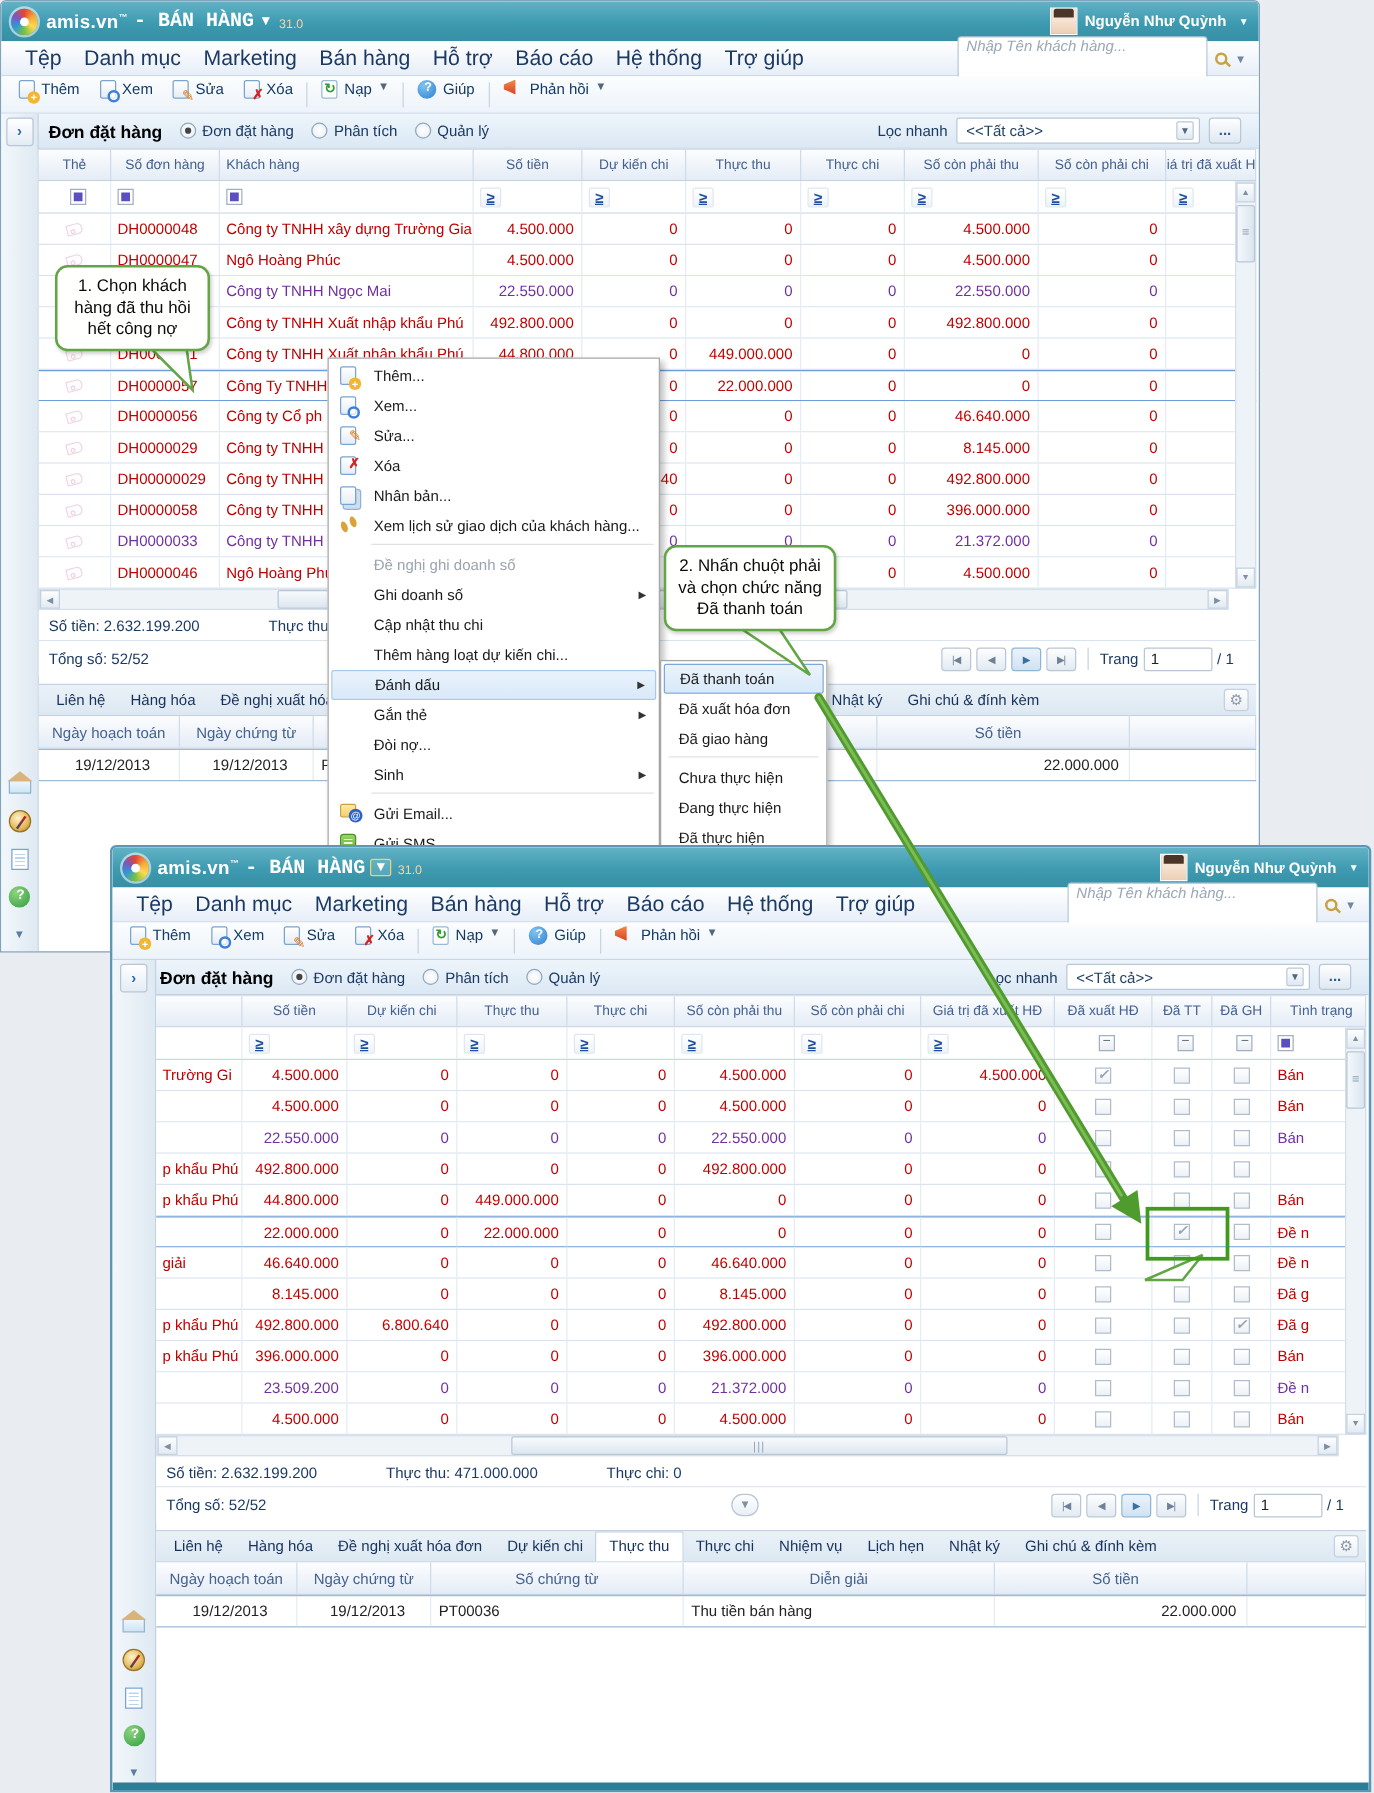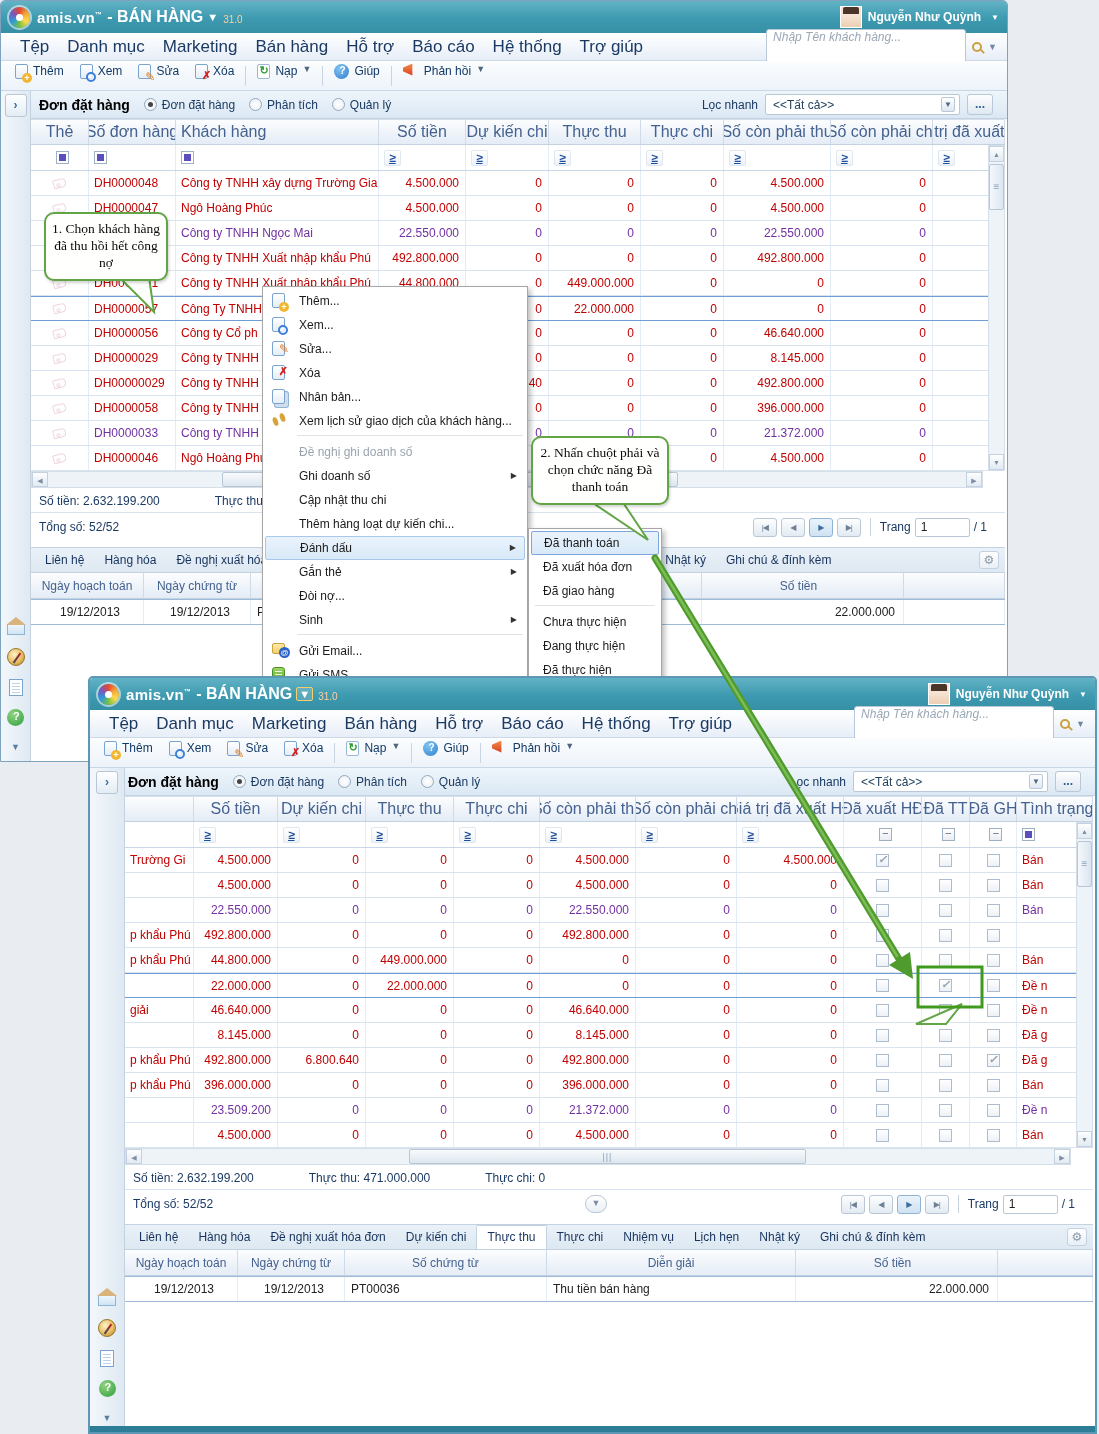--- a/index.html
+++ b/index.html
@@ -13,21 +13,21 @@
   .w2 { left:88px; top:676px; width:1009px; height:758px; border:2px solid #5c97b6; z-index:10; }
 
   .titlebar { position:absolute; left:0; right:0; top:0; height:32px;
               background:linear-gradient(#63b2c5,#3d9ab0 55%,#368fa5); display:flex; align-items:center; padding:0 8px; }
   .logo { width:21px; height:21px; border-radius:50%;
           background:conic-gradient(#e6482e,#f2a93b,#ffd94d,#7bc043,#2e9bd6,#7a57c1,#e6482e);
           box-shadow:0 0 0 2px rgba(255,255,255,.55); position:relative; flex:0 0 auto; }
   .logo::after { content:""; position:absolute; left:7px; top:7px; width:7px; height:7px; border-radius:50%; background:#fff; }
   .brand { color:#fff; font-weight:bold; font-size:15px; margin-left:7px; letter-spacing:.3px; }
   .brand sup { font-size:7px; }
-  .brand-suffix { color:#fff; font-weight:bold; font-size:16px; margin-left:5px; }
+  .brand-suffix { color:#fff; font-weight:bold; font-size:16px; margin-left:5px;font-family:Liberation Mono, monospace; }
   .caret { color:#fff; font-size:11px; margin-left:4px; }
   .caretbox { border:1px solid #f3cf6e; background:rgba(255,255,255,.15); padding:0 2px; border-radius:2px; }
   .version { color:#ffcf9e; font-size:10px; margin-left:5px; margin-top:4px; }
   .tb-right { margin-left:auto; display:flex; align-items:center; gap:6px; }
   .avatar { width:22px; height:22px; border:1px solid #fff; background:linear-gradient(#f6e3d3 45%,#eccfb4); position:relative; }
   .avatar::before { content:""; position:absolute; left:2px; top:0; right:2px; height:7px; background:#4a3528; border-radius:2px 2px 0 0; }
   .username { color:#fff; font-weight:bold; font-size:12px; }
 
   .menubar { position:absolute; left:0; right:0; top:32px; height:28px;
              background:linear-gradient(#ffffff,#e7eef8); border-bottom:1px solid #cdd9e6;
@@ -108,21 +108,21 @@
   .ic-hlp::after { content:"?"; position:absolute; left:6px; top:1px; color:#fff; font-weight:bold; font-size:11px; }
   .dock-more { color:#5b7da0; font-size:9px; padding:3px 0 5px; }
 
   
   .grid { position:absolute; top:118px; }
   .w1 .grid { left:30px; right:2px; }
   .w2 .grid { left:35px; right:2px; }
   .grow { display:flex; height:26px; align-items:stretch; }
   .grow > span { border-right:1px solid #e4ecf5; display:flex; align-items:center; overflow:hidden; white-space:nowrap; flex:0 0 auto; }
   .ghead { background:linear-gradient(#fcfdfe,#e4ecf6); border-bottom:1px solid #c3d1e1; border-top:1px solid #d5e0ec; }
-  .ghead > span { justify-content:center; color:#44618f; border-right:1px solid #cfdbe8; font-size:16px;text-align:center; }
+  .ghead > span { justify-content:center; color:#44618f; border-right:1px solid #cfdbe8; font-size:11px;text-align:center; }
   .gfilter { height:26px; background:#fff; border-bottom:1px solid #c8d6e5; }
   .gfilter > span { padding-left:5px; }
   .fge { color:#1f4e9e; font-weight:bold; text-decoration:underline; font-size:12px;
          background:linear-gradient(#fff,#eef3f8); border:1px solid #dfe7f0; border-radius:2px; padding:0 4px; }
   .fsq { width:13px; height:13px; border:1px solid #9fb0c2; background:#fff; position:relative; display:inline-block; }
   .fsq::after { content:""; position:absolute; left:2px; top:2px; right:2px; bottom:2px; background:#5b4fc0; }
   .fminus { width:13px; height:13px; border:1px solid #9fb0c2; background:linear-gradient(#fff,#e9edf2); position:relative; display:inline-block; margin:0 auto; }
   .fminus::after { content:"−"; position:absolute; left:2.5px; top:-2px; font-size:11px; color:#5a6b7c; }
   .cbcell { justify-content:center; }
 
@@ -214,21 +214,21 @@
   .cm-arrow { display:none; position:absolute; right:8px; top:0; font-size:8px; color:#333; }
   .cm-arrow.show { display:block; }
   .smenu { position:absolute; left:528px; top:528px; width:134px; background:#fff; border:1px solid #a7a7a7;
            box-shadow:3px 3px 5px rgba(0,0,0,.25); padding:2px; z-index:5; }
   .sm-item { height:24px; line-height:24px; padding-left:12px; color:#1a1a1a; font-size:12px; white-space:nowrap; }
   .sm-item.hover { background:linear-gradient(#eaf3fc,#d8e9f8); border:1px solid #7da7d9; border-radius:2px; line-height:22px; }
   .sm-item.sep { height:3px; line-height:3px; border-top:1px solid #e2e2e2; margin:2px 4px; }
 
   
   .co { position:absolute; background:#fffffe; border:2px solid #61a544; border-radius:10px;
-        font-family:Liberation Serif, serif; font-size:13.5px; color:#0a0a0a; text-align:center;
+        font-family:Liberation Sans, sans-serif; font-size:13.5px; color:#0a0a0a; text-align:center;
         padding:7px 5px; z-index:50; box-shadow:1px 2px 3px rgba(0,0,0,.18); line-height:1.25; }
   .co1 { left:44px; top:212px; width:124px; }
   .co2 { left:531px; top:436px; width:138px; }
   .co3 { left:875px; top:1022px; width:102px; }
   #overlay { position:absolute; left:0; top:0; z-index:40; pointer-events:none; }
 </style>
 </head>
 <body>
 
 <div id="canvas">

